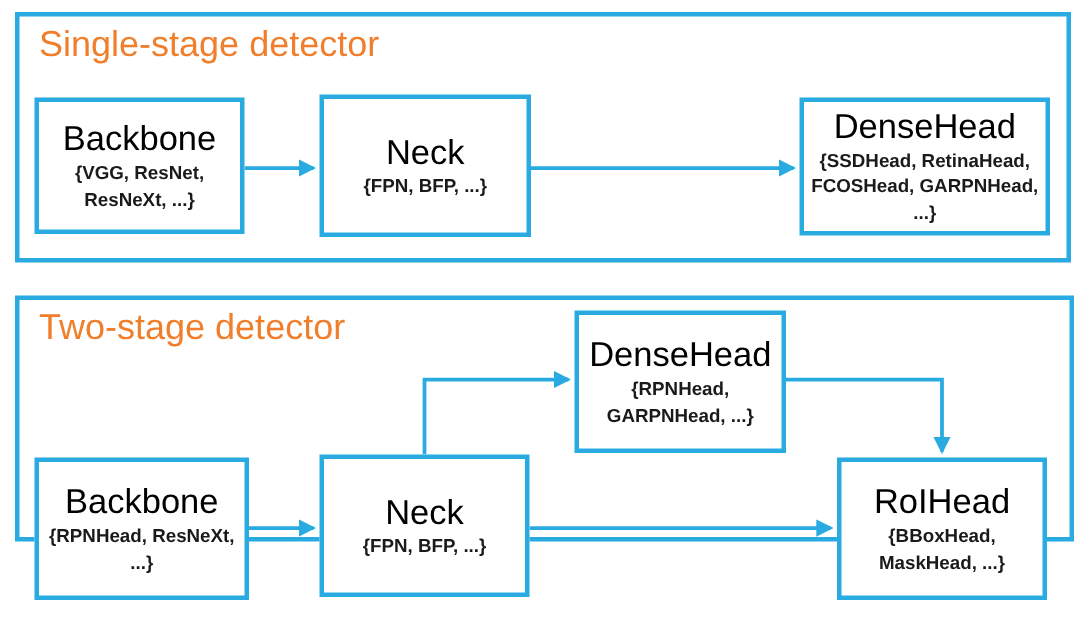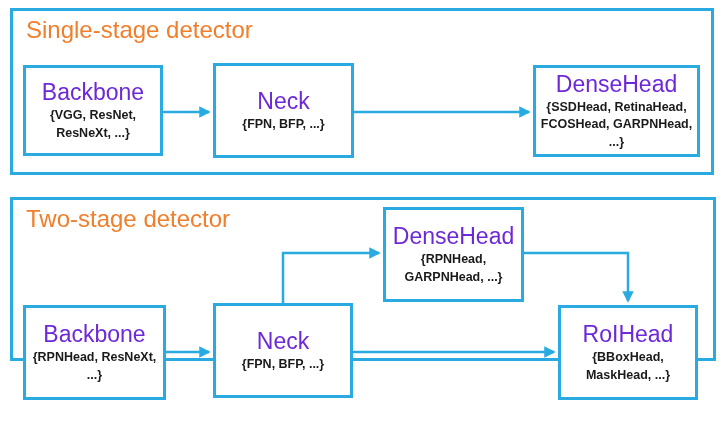--- a/index.html
+++ b/index.html
@@ -39,21 +39,21 @@
     box-sizing: border-box;
     display: flex;
     flex-direction: column;
     align-items: center;
     justify-content: center;
     text-align: center;
     z-index: 2;
   }
   .node-title {
     font-size: 23px;
-    color: #6d28d9;
+    color: #000000;
     line-height: 1.15;
   }
   .node-sub {
     font-size: 12.5px;
     font-weight: 700;
     color: #1a1a1a;
     line-height: 1.4;
     white-space: pre-line;
     margin-top: 2px;
   }

